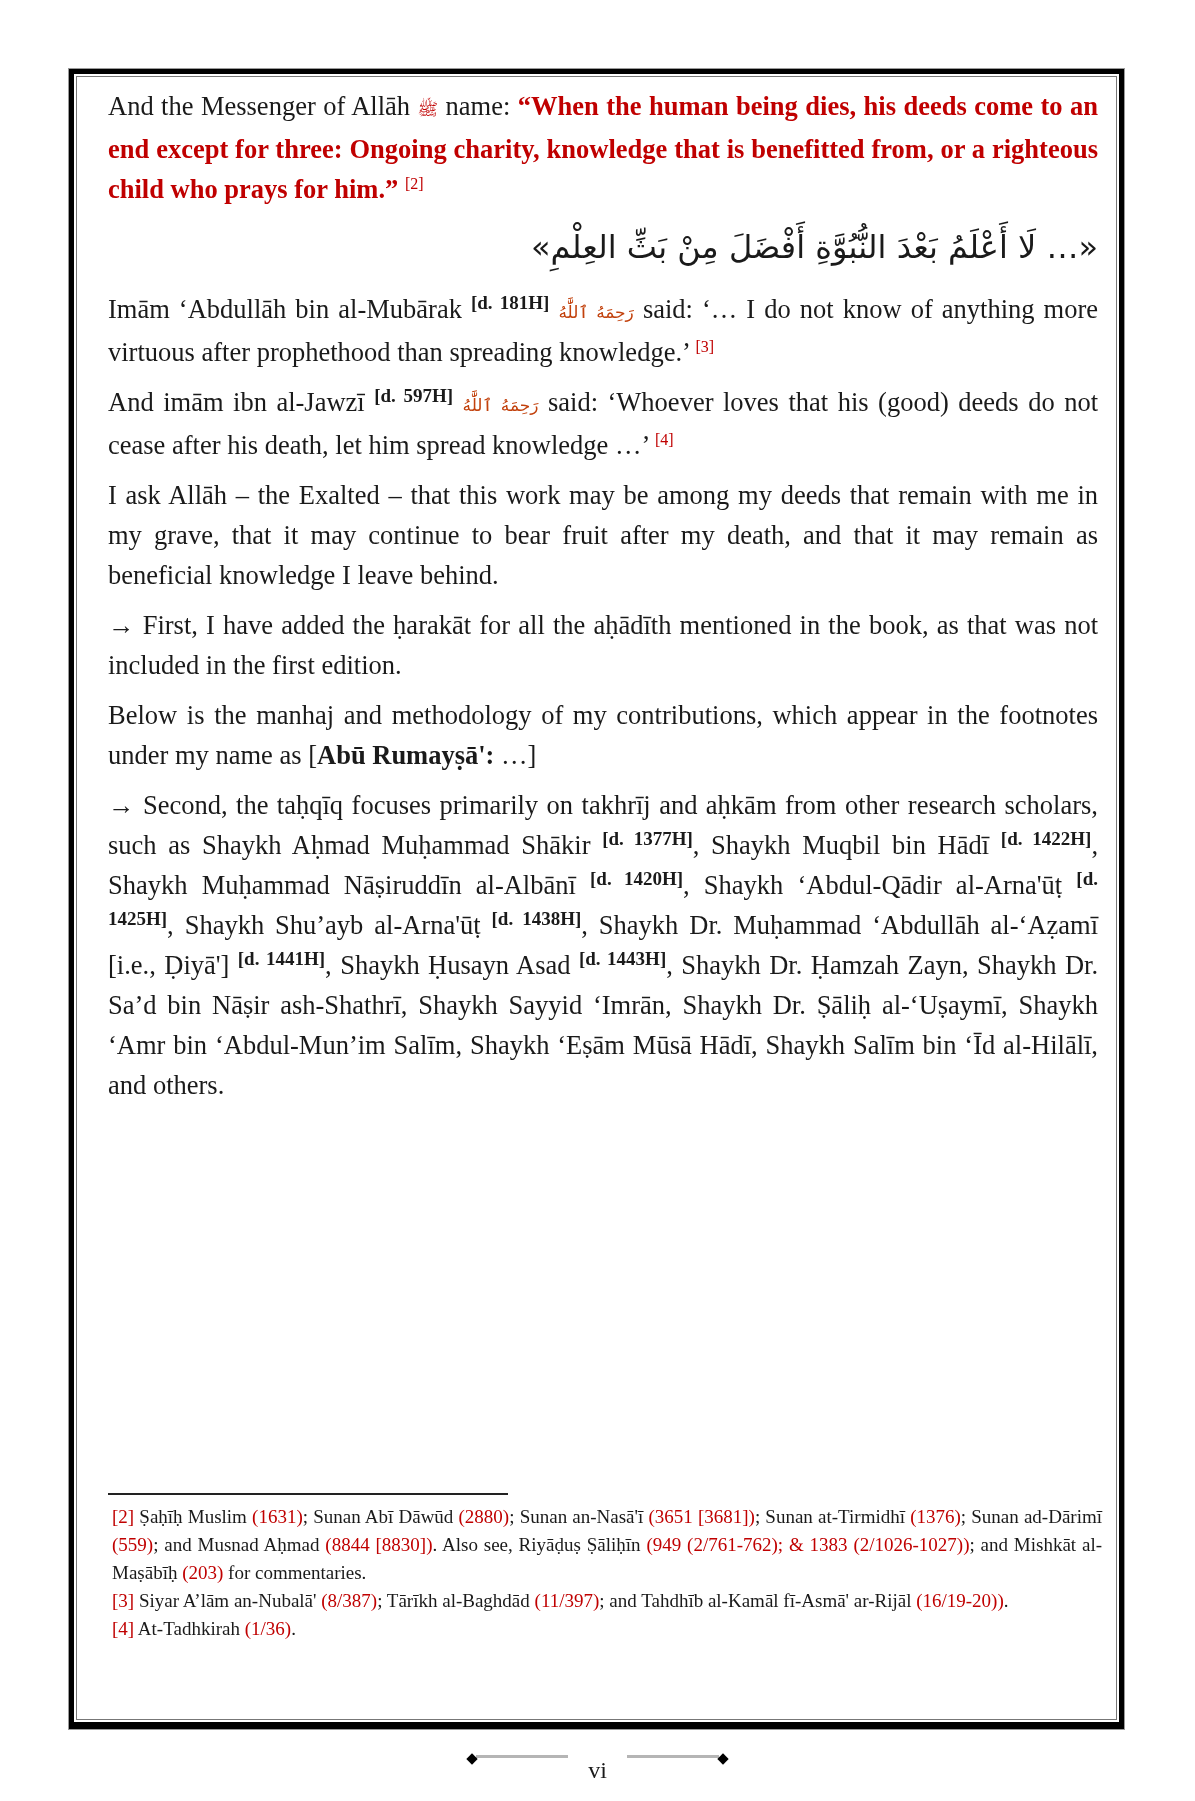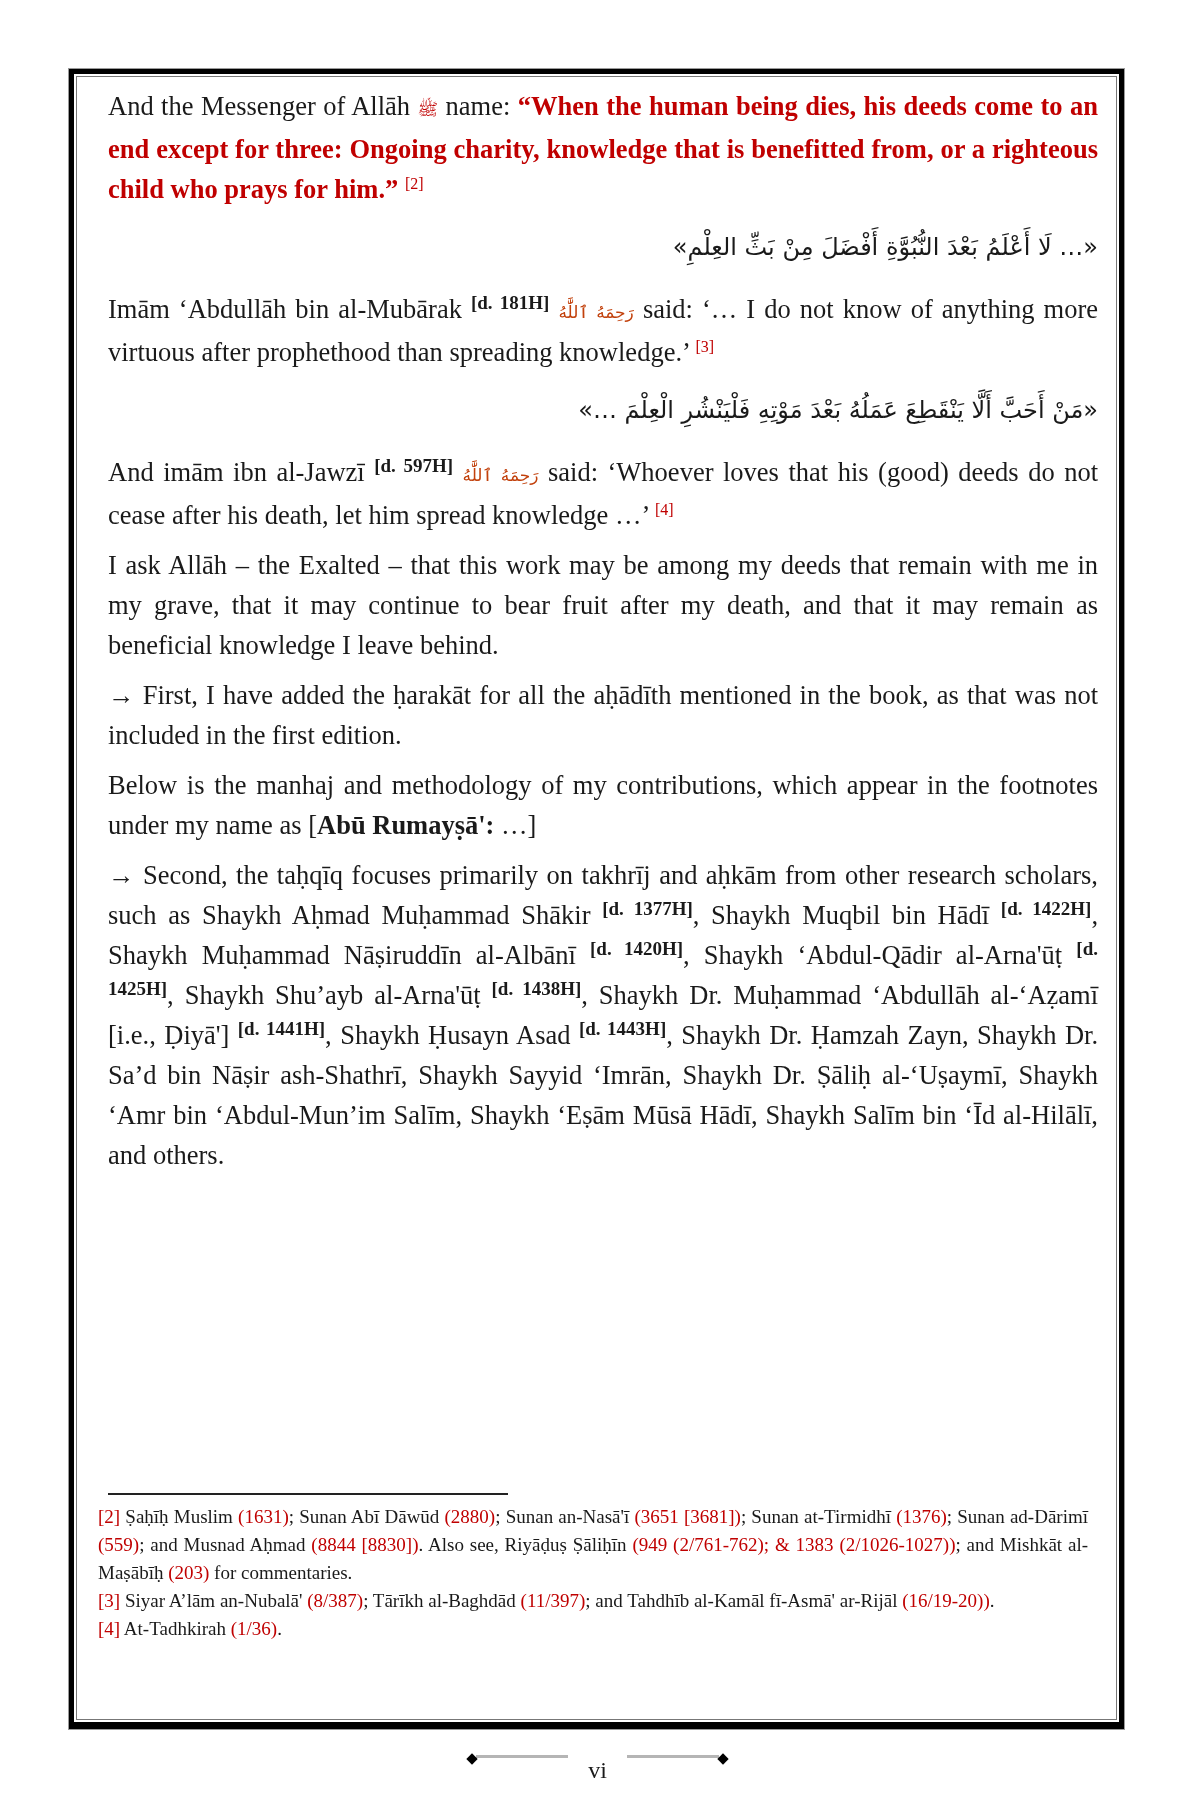--- a/index.html
+++ b/index.html
@@ -15,23 +15,23 @@
   .content { position: absolute; left: 108px; top: 84px; width: 990px; }
   p { margin: 0; font-size: 26.5px; line-height: 40px; text-align: justify; }
   .para { margin-bottom: 10px; }
   .red { color: #c00000; }
   .bold { font-weight: bold; }
   .sup { font-size: 19px; font-weight: bold; vertical-align: 9px; line-height: 0; }
   .fnref { color: #c00000; font-size: 16px; vertical-align: 9px; line-height: 0; }
   .honor { font-family: "DejaVu Sans", sans-serif; font-size: 17px; color: #c00000; }
   .honor.dark { color: #c2410c; }
   .arabic { direction: rtl; text-align: right; font-family: "DejaVu Sans", sans-serif;
-            font-size: 24px; line-height: 56px; margin: 8px 0 14px 0; }
+            font-size: 32px; line-height: 56px; margin: 8px 0 14px 0; }
   .footnote-rule { position: absolute; left: 108px; top: 1493px; width: 400px; height: 2px; background: #222; }
-  .footnotes { position: absolute; left: 98px; top: 1503px; width: 990px; }
+  .footnotes { position: absolute; left: 112px; top: 1503px; width: 990px; }
   .footnotes p { font-size: 19px; line-height: 28px; }
   .fn-num { color: #c00000; }
   .fn-ref { color: #c00000; }
   .page-number { position: absolute; top: 1755px; left: 0; width: 1195px; height: 30px;
          display: flex; justify-content: center; }
   .pn-line { width: 92px; height: 3px; background: #b5b5b5; }
   .pn-diamond { width: 8px; height: 8px; background: #000; transform: rotate(45deg); }
   .pn-text { font-size: 24px; margin: 0 20px; color: #1a1a1a; line-height: 30px; }
 </style>
 </head>
@@ -50,21 +50,20 @@
   </p>
 
   <p class="arabic">«… لَا أَعْلَمُ بَعْدَ النُّبُوَّةِ أَفْضَلَ مِنْ بَثِّ العِلْمِ»</p>
 
   <p class="para">
     <span>Imām ‘Abdullāh bin al-Mubārak </span><span class="sup">[d. 181H]</span>
     <span class="honor dark">رَحِمَهُ ٱللَّٰهُ</span><span> said: ‘… I do not know of anything more virtuous after prophethood than spreading knowledge.’</span>
     <span class="fnref">[3]</span>
   </p>
 
-  <p class="arabic">«مَنْ أَحَبَّ أَلَّا يَنْقَطِعَ عَمَلُهُ بَعْدَ مَوْتِهِ فَلْيَنْشُرِ الْعِلْمَ …»</p>
 
   <p class="para">
     <span>And imām ibn al-Jawzī </span><span class="sup">[d. 597H]</span>
     <span class="honor dark">رَحِمَهُ ٱللَّٰهُ</span><span> said: ‘Whoever loves that his (good) deeds do not cease after his death, let him spread knowledge …’</span>
     <span class="fnref">[4]</span>
   </p>
 
   <p class="para">I ask Allāh – the Exalted – that this work may be among my deeds that remain with me in my grave, that it may continue to bear fruit after my death, and that it may remain as beneficial knowledge I leave behind.</p>
 
   <p class="para">→ First, I have added the ḥarakāt for all the aḥādīth mentioned in the book, as that was not included in the first edition.</p>

